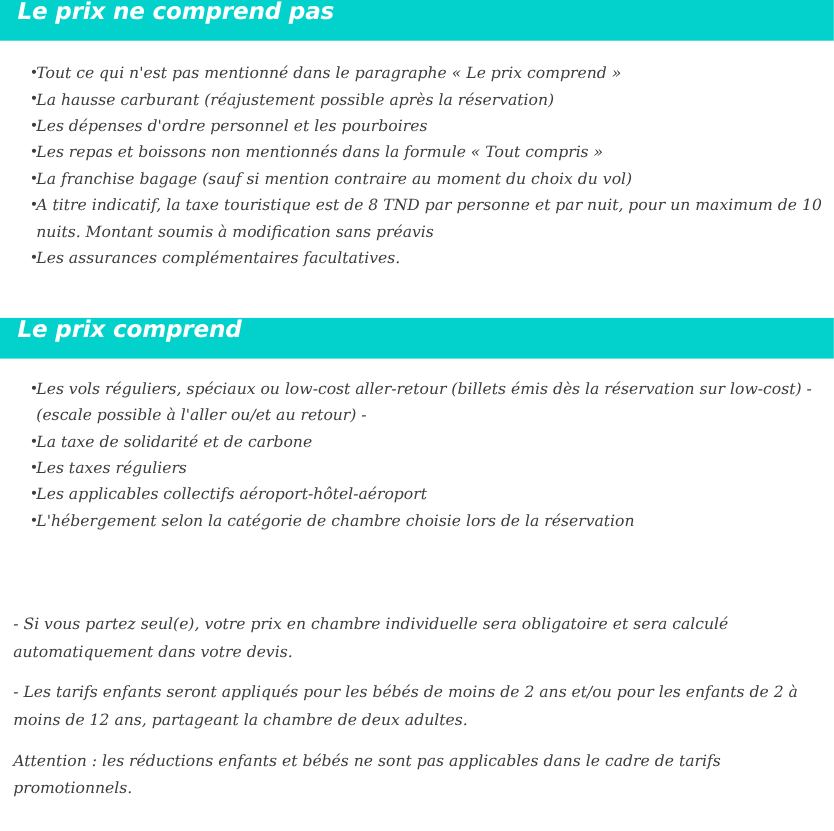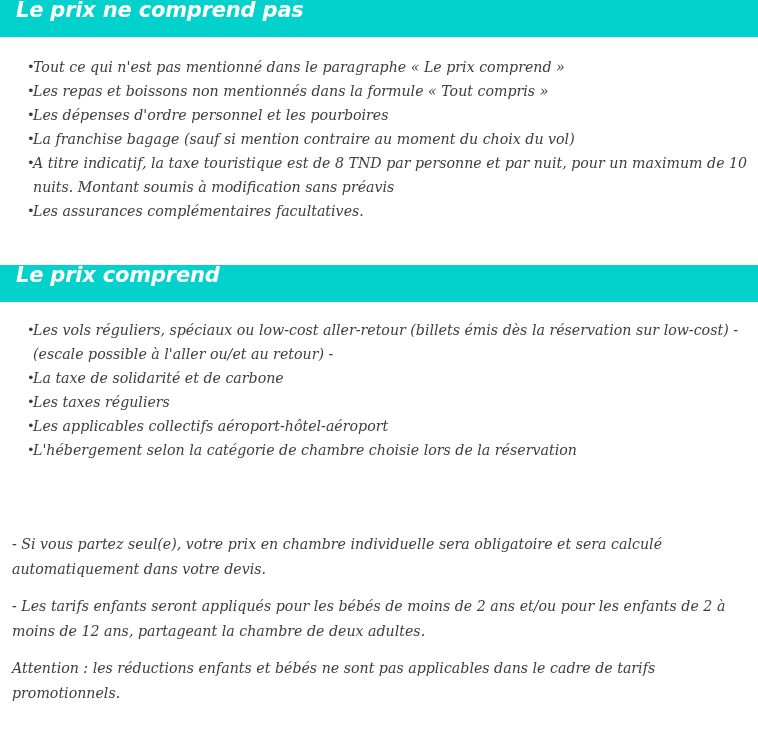--- a/index.html
+++ b/index.html
@@ -92,22 +92,23 @@
 
 <div class="page">
 
   <section>
     <div class="banner">
       <span class="banner-title">Le prix ne comprend pas</span>
     </div>
     <div class="sec1-body">
       <ul class="bullet-list">
         <li class="bullet-item">Tout ce qui n'est pas mentionné dans le paragraphe « Le prix comprend »</li>
+        <li class="bullet-item">La hausse carburant (réajustement possible après la réservation)</li>
+        <li class="bullet-item">Les dépenses d'ordre personnel et les pourboires</li>
         <li class="bullet-item">Les repas et boissons non mentionnés dans la formule « Tout compris »</li>
-        <li class="bullet-item">Les dépenses d'ordre personnel et les pourboires</li>
         <li class="bullet-item">La franchise bagage (sauf si mention contraire au moment du choix du vol)</li>
         <li class="bullet-item">A titre indicatif, la taxe touristique est de 8 TND par personne et par nuit, pour un maximum de 10 nuits. Montant soumis à modification sans préavis</li>
         <li class="bullet-item">Les assurances complémentaires facultatives.</li>
       </ul>
     </div>
   </section>
 
   <div class="gap-after-sec1"></div>
 
   <section>

